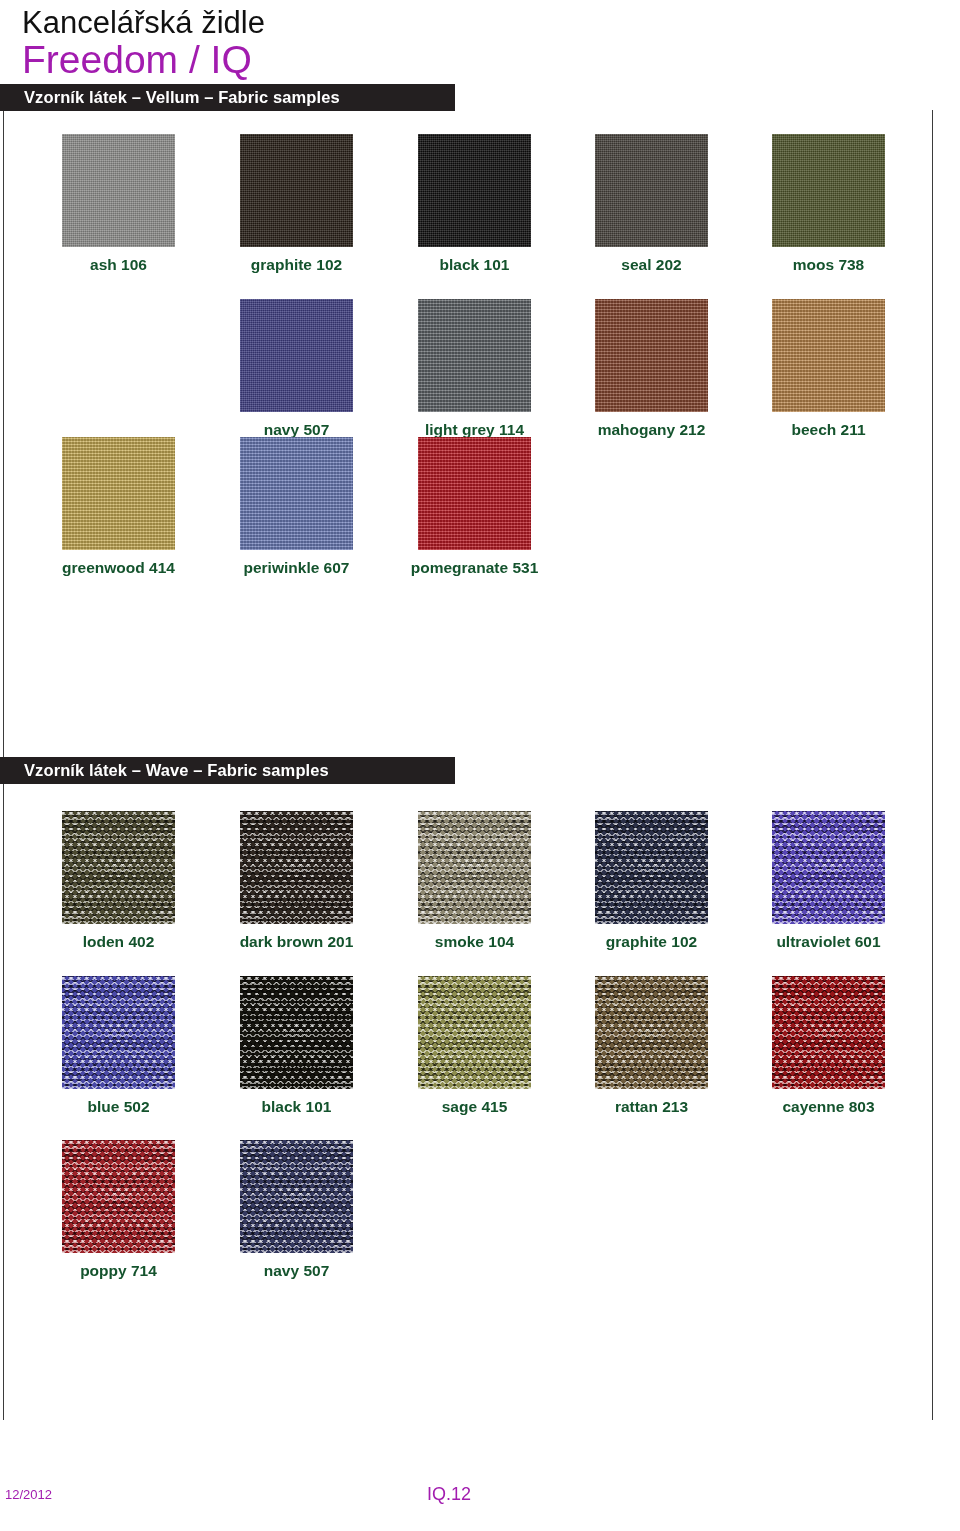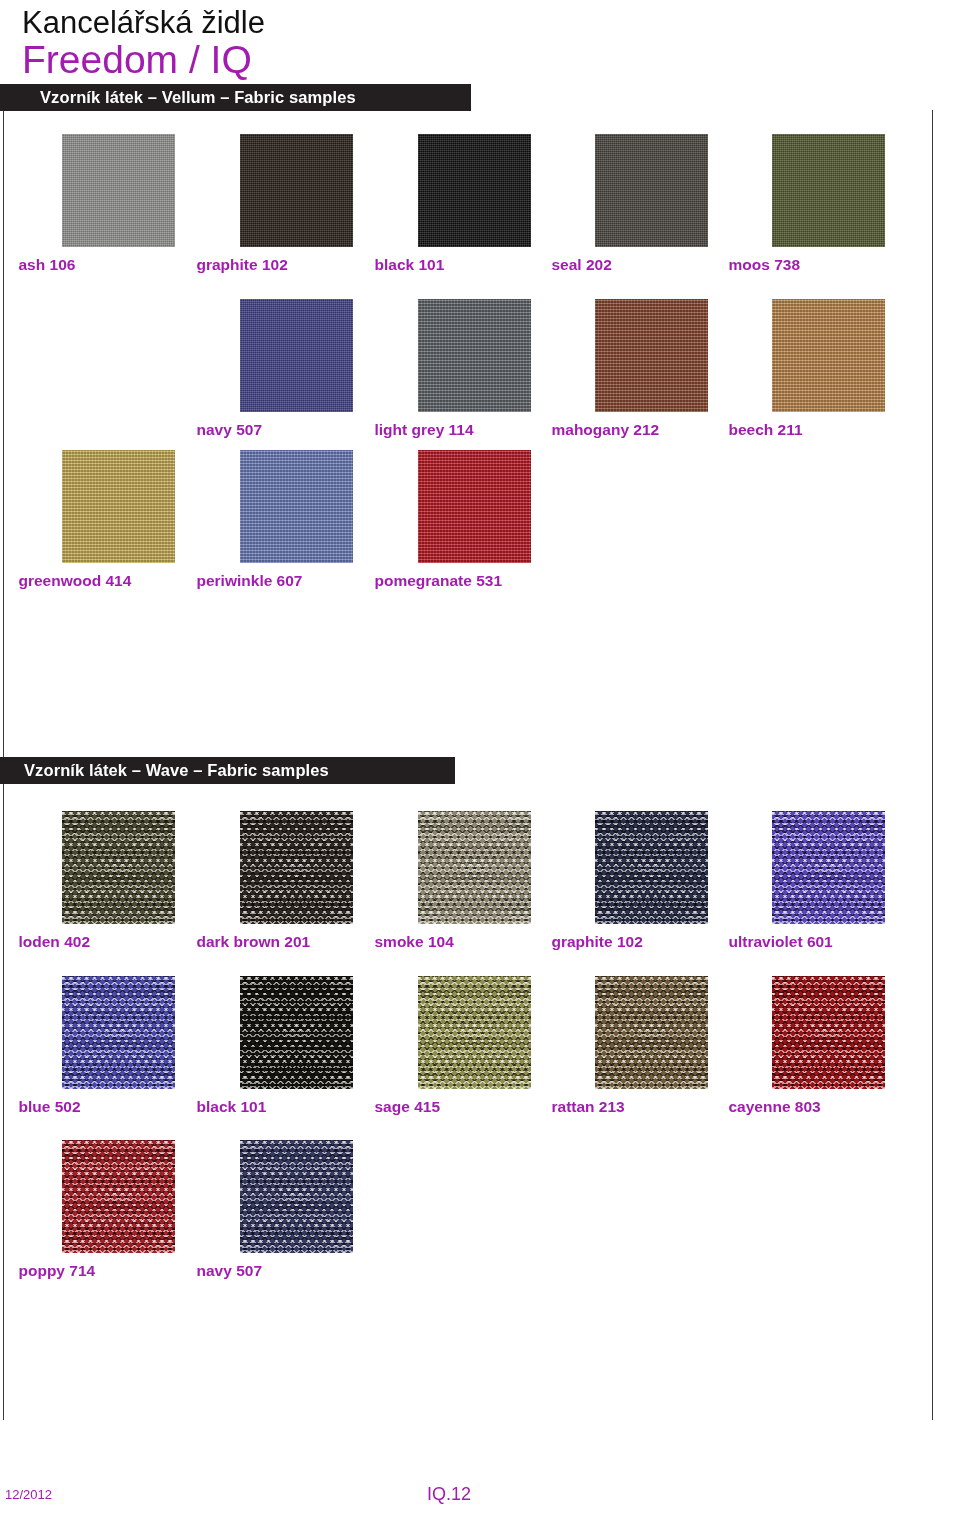--- a/index.html
+++ b/index.html
@@ -60,44 +60,45 @@
     z-index: 5;
   }
   .section-bar span {
     color: #ffffff;
     font-size: 16.5px;
     font-weight: 700;
     padding-left: 24px;
     letter-spacing: 0.1px;
     white-space: nowrap;
   }
-  #vellum-bar { top: 84px; width: 455px; padding-left: 16px; }
+  #vellum-bar { top: 84px; width: 455px; }
   #wave-bar   { top: 757px; width: 455px; }
 
   
   .swatch-row {
     position: absolute;
     left: 0;
     width: 960px;
     height: 155px;
   }
   .swatch-cell {
     position: absolute;
     width: 113px;
   }
   .swatch {
     width: 113px;
     height: 113px;
     display: block;
   }
   .swatch-label {
     display: block;
+    text-align: center;
     font-size: 15.5px;
     font-weight: 700;
-    color: #a21caf;
+    color: #14532d;
     margin-top: 9px;
     white-space: nowrap;
     letter-spacing: 0px;
   }
   
   .swatch-cell .swatch-label {
     position: relative;
     left: 50%;
     transform: translateX(-50%);
     width: 200px;
@@ -106,21 +107,21 @@
   
   .col-0 { left: 62px; }
   .col-1 { left: 240px; }
   .col-2 { left: 418px; }
   .col-3 { left: 595px; }
   .col-4 { left: 772px; }
 
   
   #vellum-row-0 { top: 134px; }
   #vellum-row-1 { top: 299px; }
-  #vellum-row-2 { top: 450px; }
+  #vellum-row-2 { top: 437px; }
   #wave-row-0   { top: 811px; }
   #wave-row-1   { top: 976px; }
   #wave-row-2   { top: 1140px; }
 
   
   
   .tex-vellum {
     background-image:
       repeating-linear-gradient(0deg,
         rgba(255,255,255,0.13) 0px, rgba(255,255,255,0.13) 1px,

